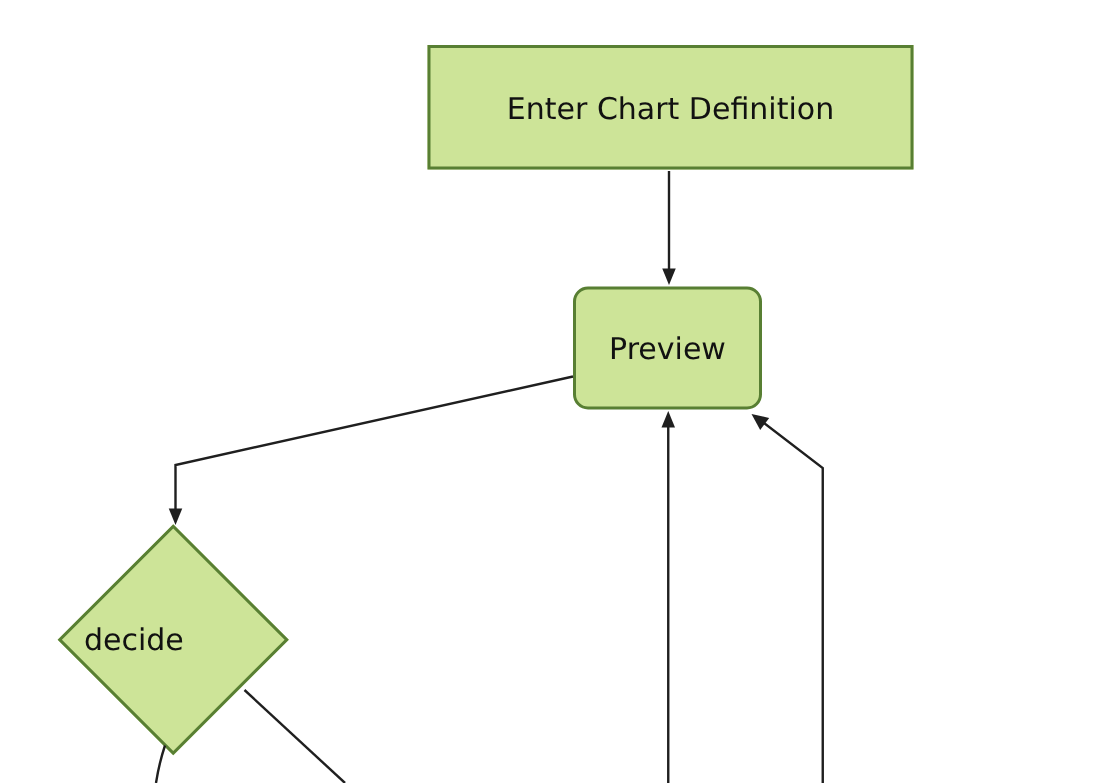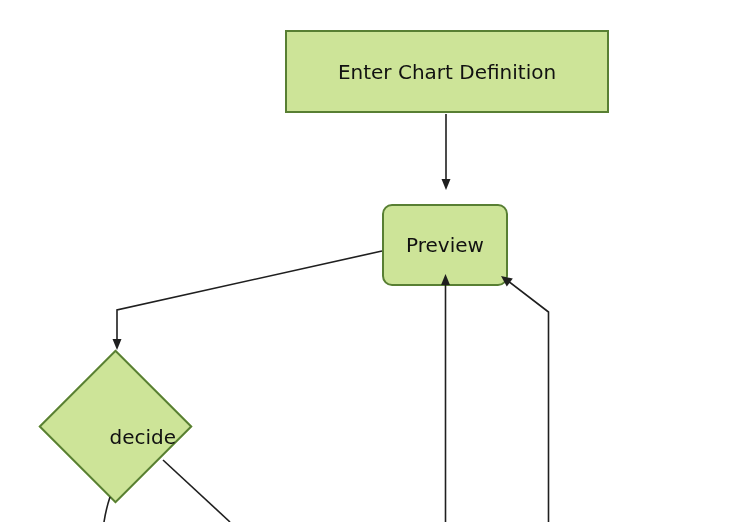--- a/index.html
+++ b/index.html
@@ -30,46 +30,46 @@
     z-index: 2;
   }
   .node-rect {
     left: 285px;
     top: 30px;
     width: 324px;
     height: 83px;
   }
   .node-rounded {
     left: 382px;
-    top: 204px;
+    top: 191px;
     width: 126px;
     height: 82px;
     border-radius: 10px;
     justify-content: center;
   }
   .diamond-shape {
     position: absolute;
     box-sizing: border-box;
     left: 61px;
     top: 372px;
     width: 109px;
     height: 109px;
     background: var(--node-fill, #cde498);
     border: 2px solid var(--node-border, #587f33);
     transform: rotate(45deg);
     z-index: 2;
   }
   .diamond-label {
     position: absolute;
     left: 56px;
-    top: 424px;
+    top: 413px;
     width: 120px;
     height: 27px;
     line-height: 27px;
-    text-align: right;
+    text-align: left;
     font-size: 20px;
     z-index: 3;
   }
   .edge-layer {
     position: absolute;
     left: 0;
     top: 0;
     width: 740px;
     height: 522px;
     z-index: 4;

